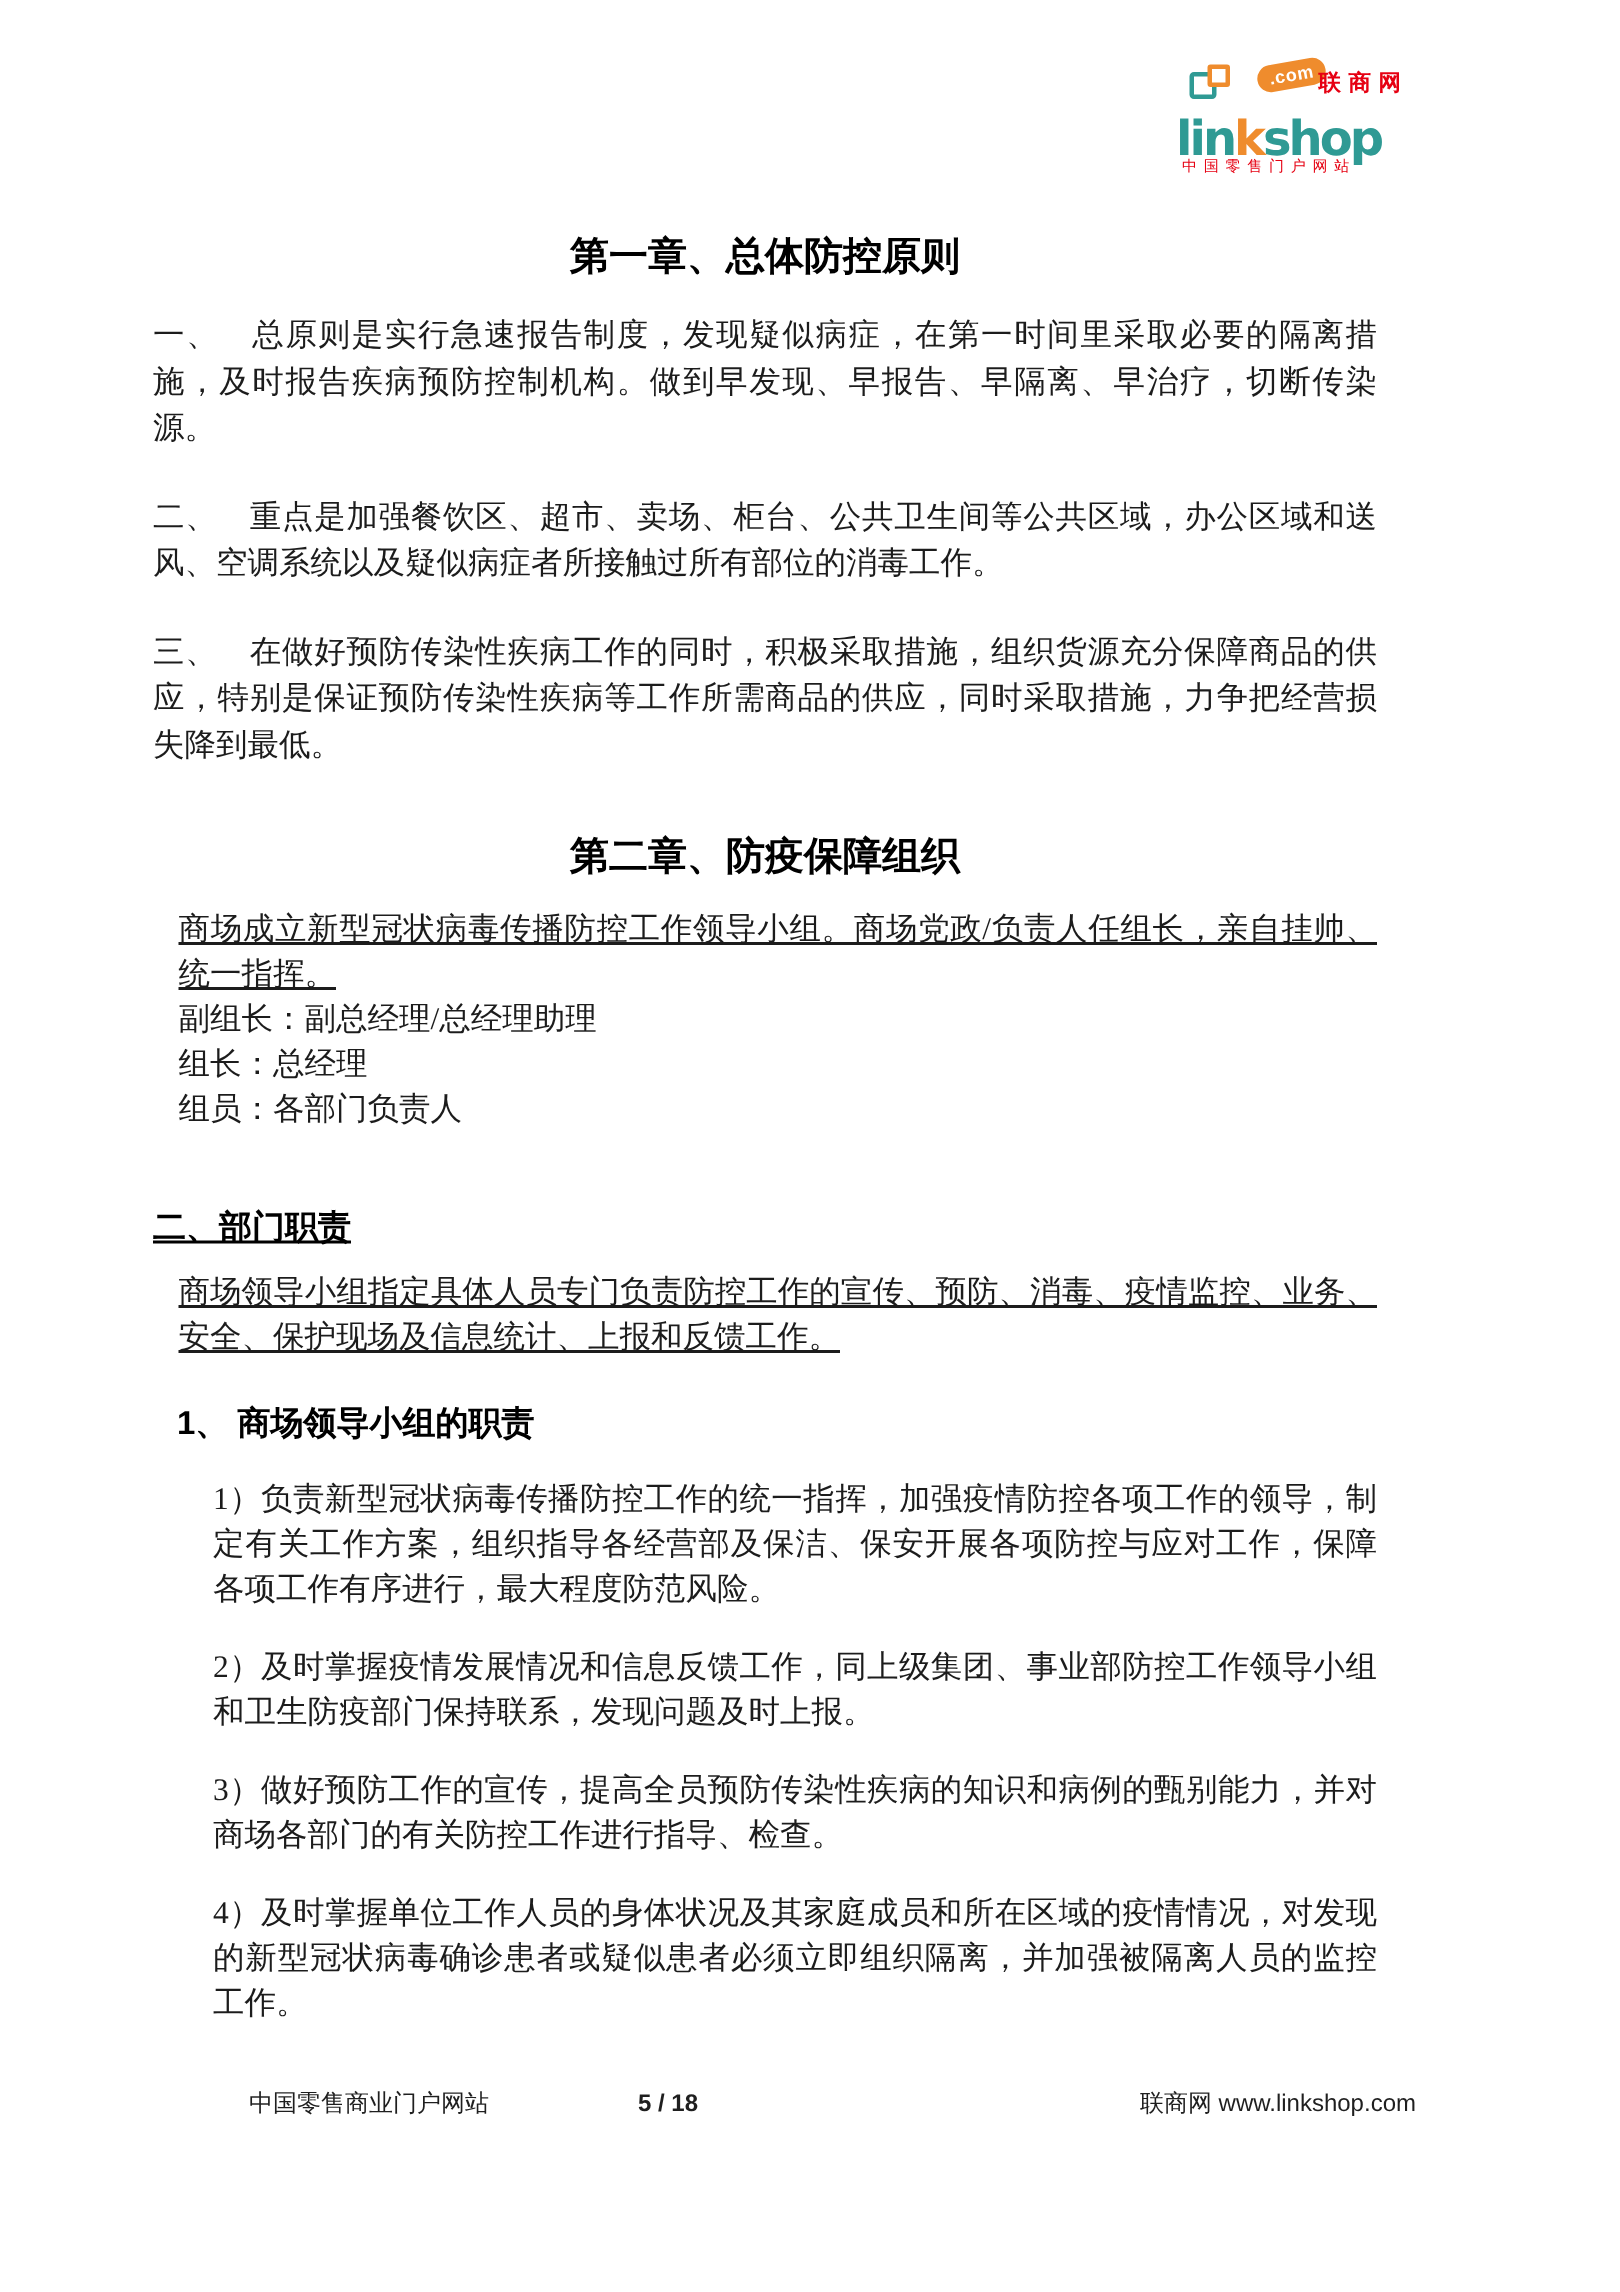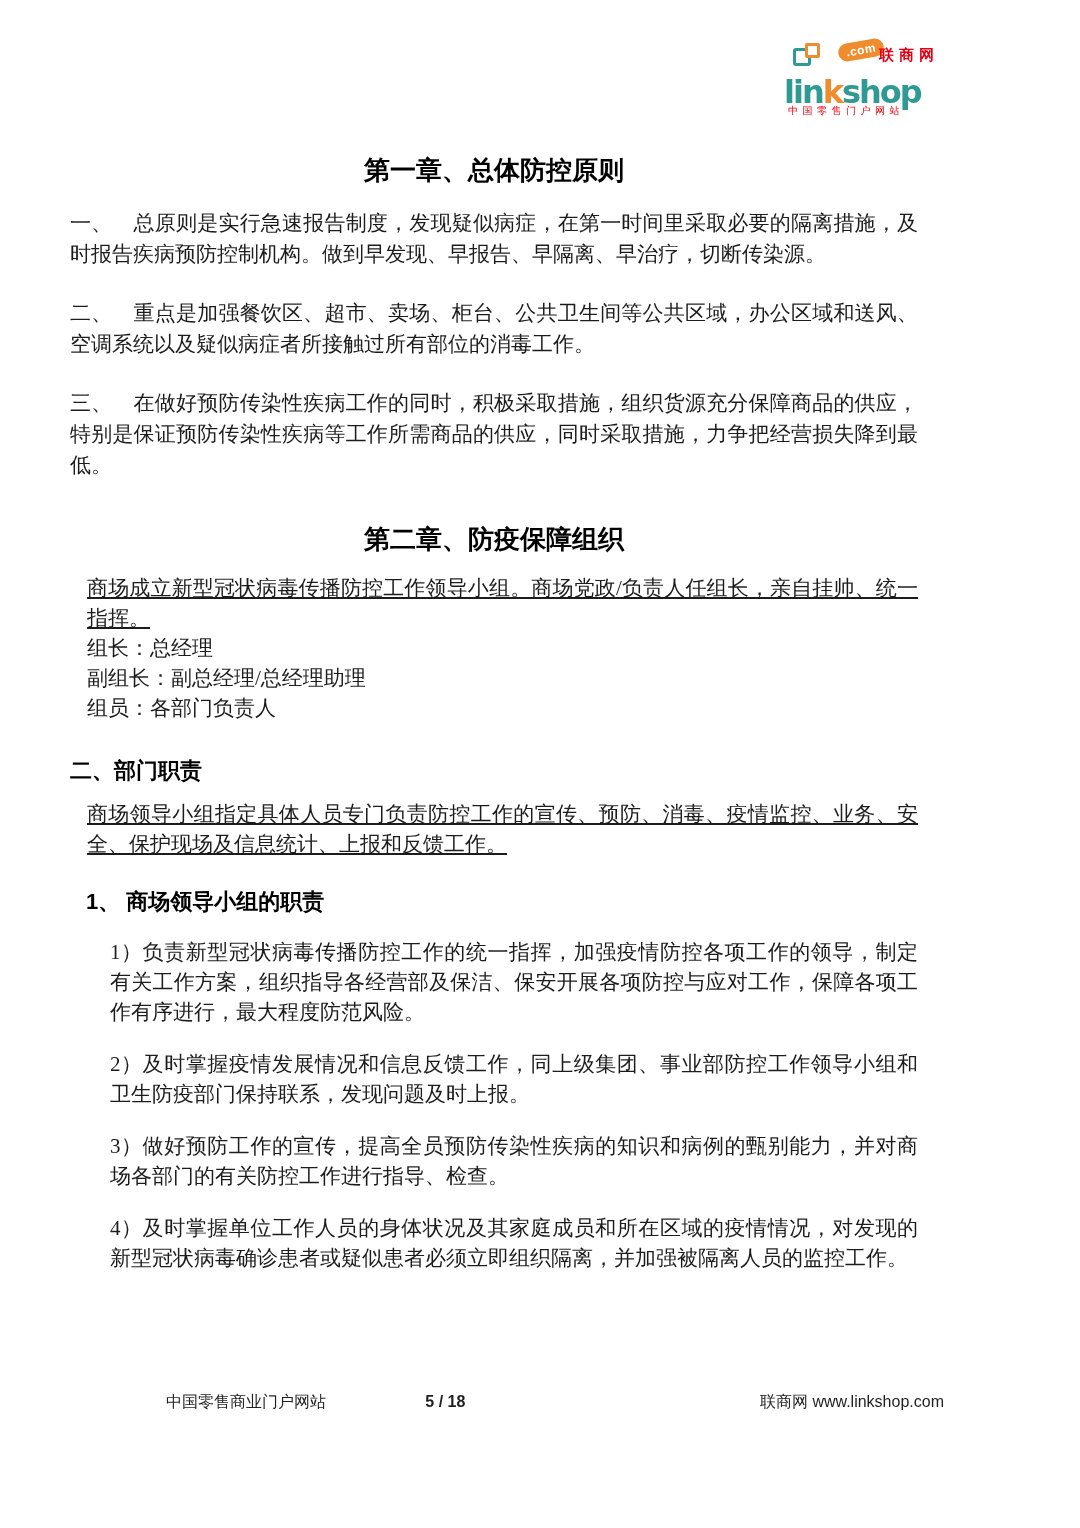--- a/index.html
+++ b/index.html
@@ -42,21 +42,21 @@
     color:#2f9a94;letter-spacing:-2px;white-space:nowrap;
   }
   .logo-word .k{color:#ef8c2d;}
   .logo-tagline{
     position:absolute;left:4px;bottom:0;
     color:#e60012;font-family:"Liberation Sans","DejaVu Sans",sans-serif;
     font-weight:400;font-size:10px;letter-spacing:4.5px;white-space:nowrap;
   }
 
   
-  .content{padding:150px 162px 0 70px;}
+  .content{padding:150px 162px 0 102px;}
   .chapter-title{
     margin:0;text-align:center;color:#000;
     font-family:"Liberation Sans","DejaVu Sans",sans-serif;
     font-weight:700;font-size:26px;line-height:40px;
   }
   .chapter-title.second{margin-top:38px;}
   .para{
     margin:18px 0 0 0;
     font-size:21px;line-height:31px;
     text-align:justify;
@@ -115,25 +115,25 @@
   <div class="content">
 
     <h1 class="chapter-title">第一章、总体防控原则</h1>
     <p class="para">一、　总原则是实行急速报告制度，发现疑似病症，在第一时间里采取必要的隔离措施，及时报告疾病预防控制机构。做到早发现、早报告、早隔离、早治疗，切断传染源。</p>
     <p class="para">二、　重点是加强餐饮区、超市、卖场、柜台、公共卫生间等公共区域，办公区域和送风、空调系统以及疑似病症者所接触过所有部位的消毒工作。</p>
     <p class="para">三、　在做好预防传染性疾病工作的同时，积极采取措施，组织货源充分保障商品的供应，特别是保证预防传染性疾病等工作所需商品的供应，同时采取措施，力争把经营损失降到最低。</p>
 
     <h1 class="chapter-title second">第二章、防疫保障组织</h1>
 
     <p class="intro">商场成立新型冠状病毒传播防控工作领导小组。商场党政/负责人任组长，亲自挂帅、统一指挥。</p>
+    <p class="plain-line">副组长：副总经理/总经理助理</p>
     <p class="plain-line">组长：总经理</p>
-    <p class="plain-line">副组长：副总经理/总经理助理</p>
     <p class="plain-line">组员：各部门负责人</p>
 
-    <h2 class="sec-heading" style="margin-top:34px;">二、部门职责</h2>
+    <h2 class="sec-heading" style="margin-top:50px;text-decoration:underline;">二、部门职责</h2>
     <p class="intro">商场领导小组指定具体人员专门负责防控工作的宣传、预防、消毒、疫情监控、业务、安全、保护现场及信息统计、上报和反馈工作。</p>
 
     <h3 class="sub-heading">1、 商场领导小组的职责</h3>
     <p class="item">1）负责新型冠状病毒传播防控工作的统一指挥，加强疫情防控各项工作的领导，制定有关工作方案，组织指导各经营部及保洁、保安开展各项防控与应对工作，保障各项工作有序进行，最大程度防范风险。</p>
     <p class="item">2）及时掌握疫情发展情况和信息反馈工作，同上级集团、事业部防控工作领导小组和卫生防疫部门保持联系，发现问题及时上报。</p>
     <p class="item">3）做好预防工作的宣传，提高全员预防传染性疾病的知识和病例的甄别能力，并对商场各部门的有关防控工作进行指导、检查。</p>
     <p class="item">4）及时掌握单位工作人员的身体状况及其家庭成员和所在区域的疫情情况，对发现的新型冠状病毒确诊患者或疑似患者必须立即组织隔离，并加强被隔离人员的监控工作。</p>
 
   </div>
 

